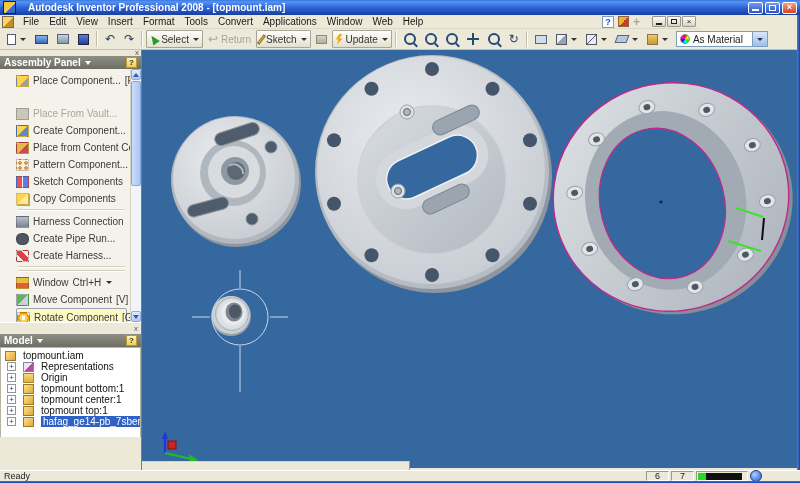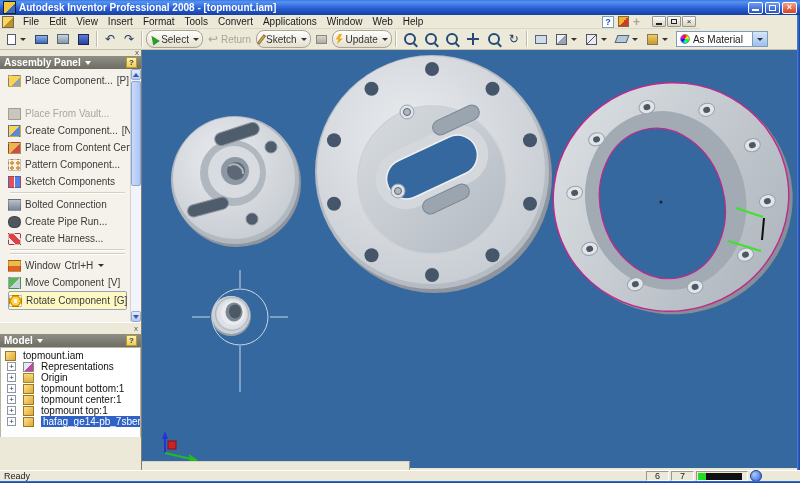--- a/index.html
+++ b/index.html
@@ -4,21 +4,21 @@
 <style>
   html,body{margin:0;padding:0;}
   body{width:800px;height:483px;position:relative;overflow:hidden;
        font-family:"Liberation Sans",sans-serif;background:#ECE9D8;
        -webkit-font-smoothing:antialiased;}
   .abs{position:absolute;}
   
   .titlebar{left:0;top:0;width:800px;height:15px;
     background:linear-gradient(180deg,#3a77e0 0%,#5593f2 12%,#2a5fd6 55%,#16409f 100%);
     color:#fff;font-size:10px;font-weight:bold;display:flex;align-items:center;
-    padding:0 3px;box-sizing:border-box;gap:3px;}
+    padding:0 3px;box-sizing:border-box;gap:12px;}
   .app-icon{width:11px;height:11px;background:linear-gradient(135deg,#f4c83c 55%,#3c68c8 55%);
     border:1px solid #123;flex:none;}
   .tb-btns{margin-left:auto;display:flex;gap:2px;}
   .tb-btn{width:15px;height:12px;border:1px solid #fff;border-radius:2px;
     display:flex;align-items:center;justify-content:center;color:#fff;
     font-size:9px;line-height:9px;font-weight:bold;box-sizing:border-box;}
   .tb-min,.tb-max{background:linear-gradient(180deg,#6f9bf0,#2a55c8);}
   .tb-close{background:linear-gradient(180deg,#f0a088,#d44423);}
   .bar-glyph{width:7px;height:2px;background:#fff;margin-top:5px;}
   .box-glyph{width:7px;height:6px;border:1px solid #fff;box-sizing:border-box;}
@@ -42,21 +42,21 @@
     display:flex;align-items:center;justify-content:center;color:#222;box-sizing:border-box;}
   .ch-box{width:6px;height:5px;border:1px solid #222;box-sizing:border-box;}
   .ch-bar{width:6px;height:2px;background:#222;margin-top:4px;}
   
   .toolbar{left:0;top:29px;width:800px;height:21px;background:#ECE9D8;
     display:flex;align-items:center;font-size:10px;color:#333;
     padding:0 3px;box-sizing:border-box;border-bottom:1px solid #c4c0b0;gap:1px;}
   .tbtn{height:18px;display:flex;align-items:center;gap:3px;padding:0 3px;
     box-sizing:border-box;border:1px solid transparent;}
   .tbtn.raised{border:1px solid #a8a496;background:linear-gradient(#fefefb,#e4e0d0);
-    border-radius:8px;}
+    border-radius:1px;}
   .tbtn.disabled{color:#a8a49a;}
   .sep{width:1px;height:16px;background:#c0bcac;border-right:1px solid #fff;margin:0 2px;flex:none;}
   .caret{width:0;height:0;border-left:3px solid transparent;border-right:3px solid transparent;
     border-top:3px solid #333;margin-left:1px;flex:none;}
   .glyph-ic{font-size:12px;line-height:12px;color:#223a66;}
   .glyph-ic.dim{color:#a8a49a;}
   .i-new{width:9px;height:11px;background:#fff;border:1px solid #557;box-sizing:border-box;}
   .i-open{width:13px;height:9px;background:linear-gradient(#8cb2e8,#3c6cb8);border:1px solid #346;box-sizing:border-box;}
   .i-vaulto{width:12px;height:10px;background:linear-gradient(#c8d2dc,#8898a8);border:1px solid #567;box-sizing:border-box;}
   .i-save{width:11px;height:11px;background:linear-gradient(#5a7ae0,#27439c);border:1px solid #224;box-sizing:border-box;}
@@ -90,21 +90,21 @@
   .ap-top{height:6px;display:flex;justify-content:flex-end;align-items:center;padding-right:2px;}
   .tiny-x{font-size:8px;line-height:6px;color:#555;}
   .ph{height:13px;background:linear-gradient(#908f86,#6e6d63);color:#fff;font-weight:bold;
     font-size:10px;display:flex;align-items:center;padding:0 4px;gap:4px;box-sizing:border-box;}
   .ph-caret{width:0;height:0;border-left:3px solid transparent;border-right:3px solid transparent;
     border-top:4px solid #fff;}
   .qbox{margin-left:auto;width:11px;height:11px;background:linear-gradient(#fff3b8,#f0cc50);
     border:1px solid #b89a30;color:#333;font-size:8px;font-weight:bold;
     display:flex;align-items:center;justify-content:center;box-sizing:border-box;}
   .ap-items{position:relative;height:253px;overflow:hidden;background:#f4f2ea;}
-  .ap-list{padding:3px 14px 0 8px;}
+  .ap-list{padding:3px 14px 0 16px;}
   .pi{height:17px;display:flex;align-items:center;gap:4px;font-size:10px;color:#3a3a3a;white-space:nowrap;}
   .pi.disabled{color:#aaa79c;margin-top:16px;}
   .pi.hl{border:1px solid #9aa4b8;background:#fef9c3;border-radius:2px;}
   .pi-sc{color:#3a3a3a;}
   .psep{height:1px;background:#d4d0c0;border-bottom:1px solid #fff;margin:2px 2px;}
   .ai{width:13px;height:12px;flex:none;border:1px solid rgba(0,0,0,.2);box-sizing:border-box;}
   .ic-place{background:linear-gradient(135deg,#ffd34d 60%,#8fa2b8 60%);}
   .ic-vault{background:#c9c6ba;}
   .ic-create{background:linear-gradient(135deg,#ffd34d 50%,#5a8ad0 50%);}
   .ic-content{background:linear-gradient(135deg,#e8b84d 55%,#c84d4d 55%);}
@@ -350,24 +350,28 @@
             <span>Place from Content Center...</span>
           </div>
         <div class="pi">
             <span class="ai ic-pattern"></span>
             <span>Pattern Component...</span>
           </div>
         <div class="pi">
             <span class="ai ic-mirror"></span>
             <span>Sketch Components</span>
           </div>
+        <div class="pi">
+            <span class="ai ic-copy"></span>
+            <span>Copy Components</span>
+          </div>
         <div class="psep"></div>
         <div class="pi">
             <span class="ai ic-bolt"></span>
-            <span>Bolted Connection</span>
+            <span>Harness Connection</span>
           </div>
         <div class="pi">
             <span class="ai ic-pipe"></span>
             <span>Create Pipe Run...</span>
           </div>
         <div class="pi">
             <span class="ai ic-harness"></span>
             <span>Create Harness...</span>
           </div>
         <div class="psep"></div>

